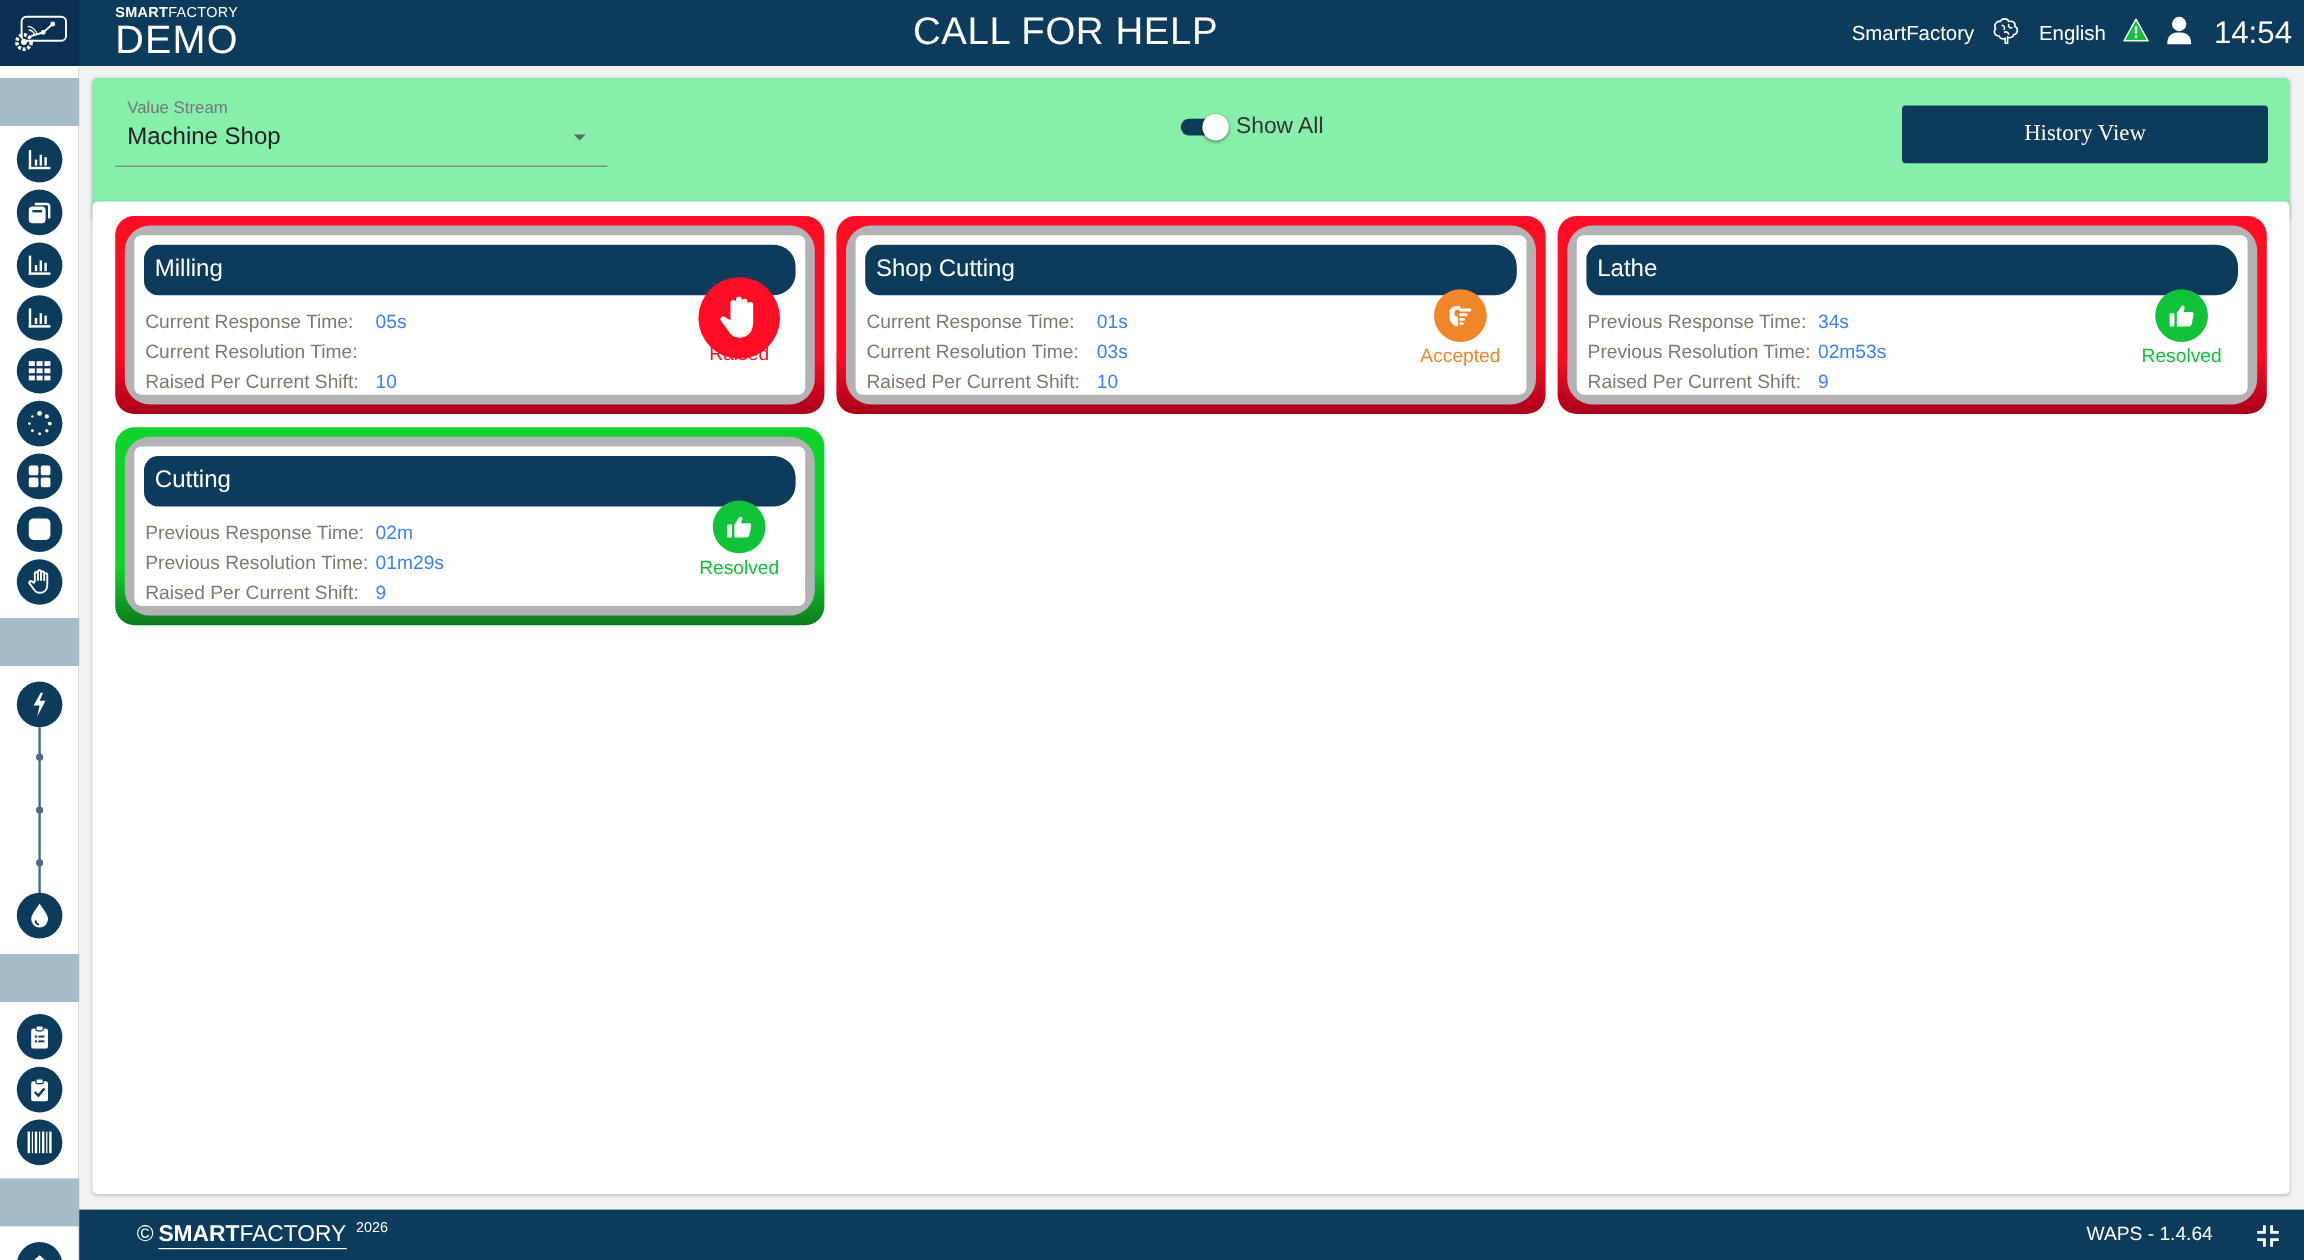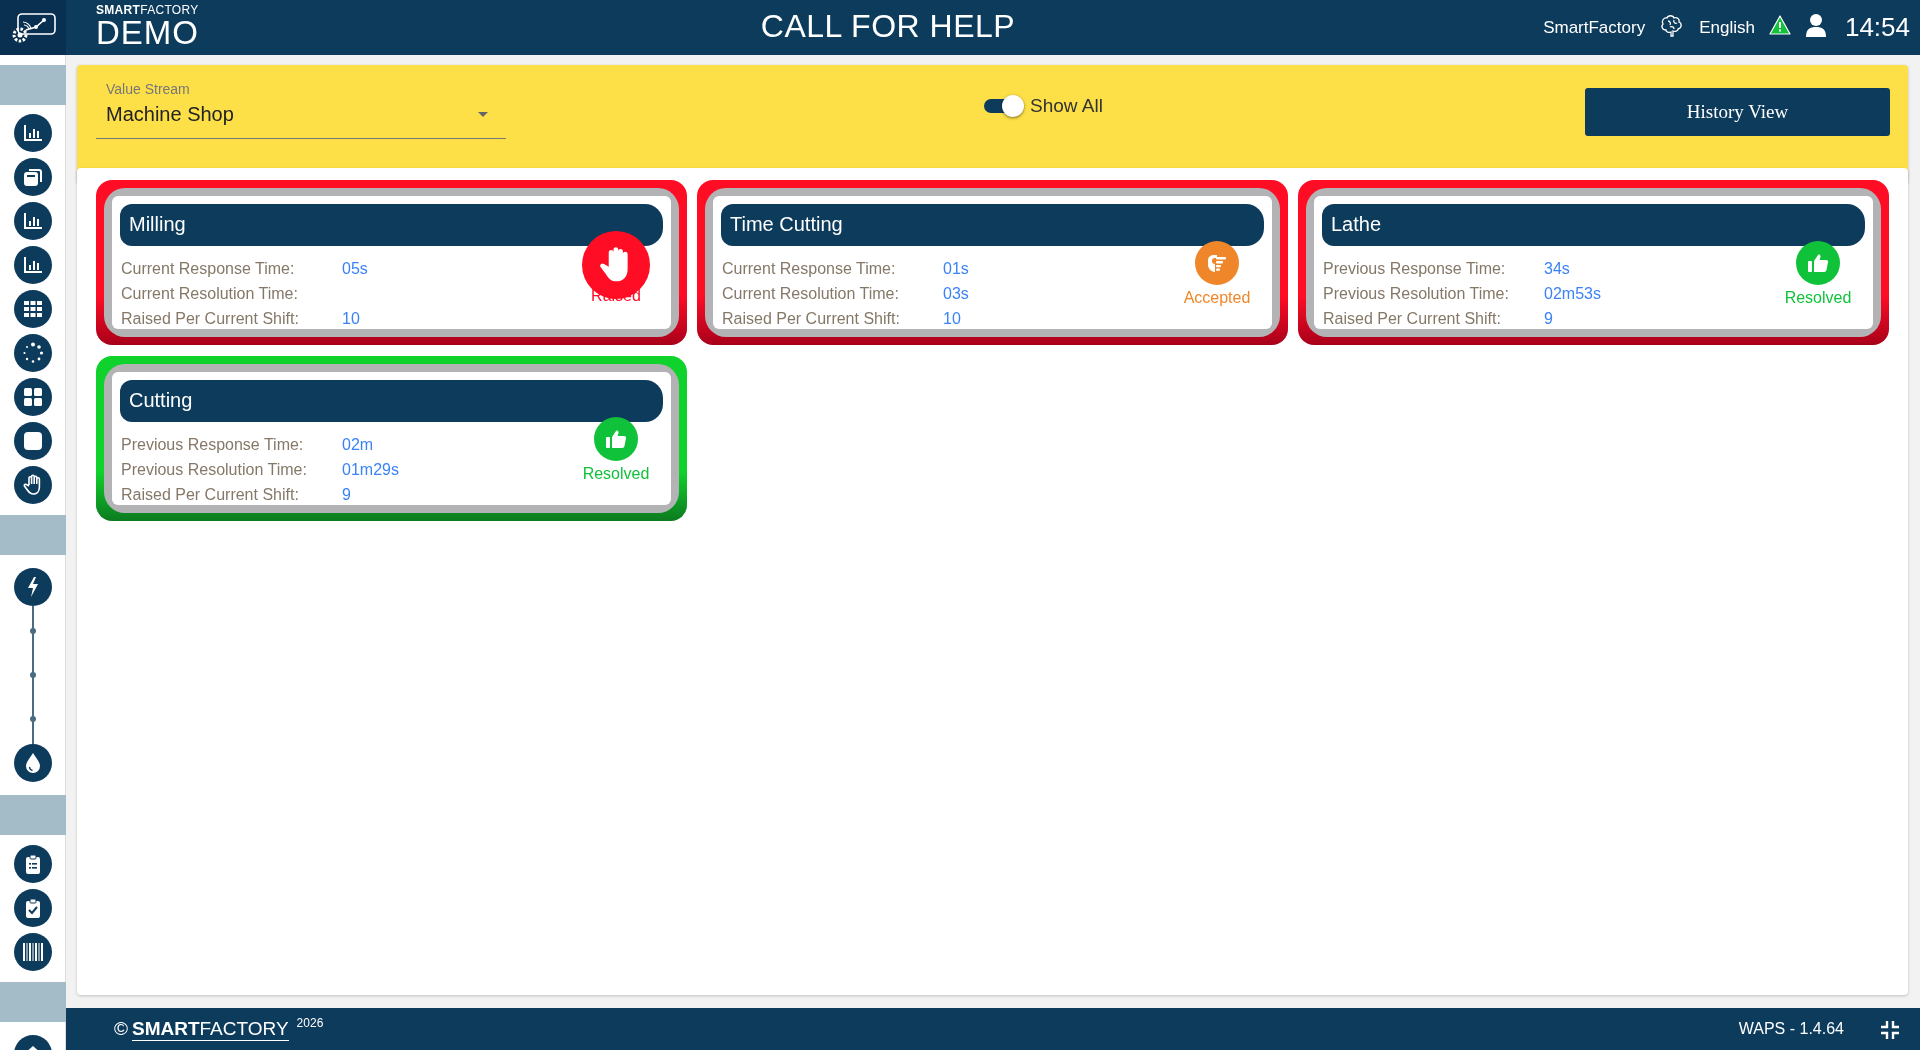--- a/index.html
+++ b/index.html
@@ -18,21 +18,21 @@
   .header-right .clock { font-size: 26px; margin-left: 4px; }
 
   
   .sidebar { position: absolute; left: 0; top: 55px; width: 66px; height: 995px; background: #fff; border-right: 1px solid #ddd; }
   .sb-sep { position: absolute; left: 0; width: 66px; height: 40px; background: #a4bbc8; }
   .sb-icon { position: absolute; left: 14px; width: 38px; height: 38px; border-radius: 50%; background: #0d3b5c; display: flex; align-items: center; justify-content: center; cursor: pointer; }
   .sb-line { position: absolute; left: 32px; width: 2px; background: #4a6b82; }
   .sb-dot { position: absolute; left: 30px; width: 6px; height: 6px; border-radius: 50%; background: #4a6b82; }
 
   
-  .filter-panel { position: absolute; left: 77px; top: 65px; width: 1831px; height: 119px; background: #fde047; border-radius: 4px; box-shadow: 0 1px 3px rgba(0,0,0,0.25); padding-left: 43px; }
+  .filter-panel { position: absolute; left: 77px; top: 65px; width: 1831px; height: 119px; background: #86efac; border-radius: 4px; box-shadow: 0 1px 3px rgba(0,0,0,0.25); padding-left: 43px; }
   .vs-label { position: absolute; left: 29px; top: 16px; font-size: 14px; color: #777; }
   .vs-value { position: absolute; left: 29px; top: 38px; font-size: 20px; color: #222; }
   .vs-caret { position: absolute; left: 401px; top: 47px; width: 0; height: 0; border-left: 5px solid transparent; border-right: 5px solid transparent; border-top: 5px solid #666; cursor: pointer; }
   .vs-underline { position: absolute; left: 19px; top: 73px; width: 410px; height: 1px; background: #777; }
   .vs-hit { position: absolute; left: 19px; top: 10px; width: 410px; height: 64px; cursor: pointer; }
   .toggle { position: absolute; left: 907px; top: 30px; display: flex; align-items: center; cursor: pointer; }
   .toggle-track { width: 36px; height: 14px; border-radius: 7px; background: #0d3b5c; position: relative; }
   .toggle-knob { position: absolute; right: -4px; top: -4px; width: 22px; height: 22px; border-radius: 50%; background: #fff; box-shadow: 0 1px 3px rgba(0,0,0,0.5); }
   .toggle-label { margin-left: 10px; font-size: 19px; color: #333; }
   .history-btn { position: absolute; left: 1508px; top: 23px; width: 305px; height: 48px; background: #0d3b5c; color: #fff; border: none; border-radius: 3px; font-size: 19px; font-family: Liberation Serif, serif; cursor: pointer; }
@@ -41,21 +41,21 @@
   .main-panel { position: absolute; left: 77px; top: 168px; width: 1831px; height: 827px; background: #fff; border-radius: 4px; box-shadow: 0 1px 3px rgba(0,0,0,0.2); }
 
   
   .card { position: absolute; width: 591px; height: 165px; border-radius: 16px; padding: 8px; cursor: pointer; }
   .card.red { background: linear-gradient(#ff0d25, #ff0d25 70%, #a8001a); }
   .card.green { background: linear-gradient(#0fd22c, #0fd22c 70%, #0d7a1f); }
   .card-gray { width: 100%; height: 100%; background: #b3b3b5; border-radius: 21px; padding: 8px; }
   .card-inner { position: relative; width: 100%; height: 100%; background: #fff; border-radius: 6px; }
   .card-header { position: absolute; left: 8px; top: 8px; right: 8px; height: 42px; background: #0d3b5c; border-radius: 12px 18px 18px 12px; color: #fff; font-size: 20px; padding: 9px 9px; }
   .card-rows { position: absolute; left: 9px; top: 60px; font-size: 16px; line-height: 25px; }
-  .card-row { display: flex; gap: 29px; }
+  .card-row { display: flex; }
   .card-row .lbl { color: #857868; width: 192px; }
   .card-row .val { color: #3b82f6; }
   .status { position: absolute; right: 0; top: 45px; width: 110px; display: flex; flex-direction: column; align-items: center; }
   .status-circle { width: 44px; height: 44px; border-radius: 50%; display: flex; align-items: center; justify-content: center; }
   .status-circle.big { width: 68px; height: 68px; margin-top: -10px; }
   .status-text { font-size: 16px; margin-top: 4px; }
   .status.raised .status-text { margin-top: -12px; position: relative; }
 
   
   .footer { position: absolute; left: 66px; top: 1008px; width: 1854px; height: 42px; background: #0d3b5c; color: #fff; }
@@ -295,21 +295,21 @@
       </div>
       <span class="status-text" style="color:#ff0d25">Raised</span>
     </div>
   </div>
     </div>
 </div>
 
 <div class="card red" style="left:697px;top:180px">
   <div class="card-gray">
       <div class="card-inner">
-    <div class="card-header">Time Cutting</div>
+    <div class="card-header">Shop Cutting</div>
     <div class="card-rows">
       <div class="card-row">
             <span class="lbl">Current Response Time:</span>
             <span class="val">01s</span>
           </div>
       <div class="card-row">
             <span class="lbl">Current Resolution Time:</span>
             <span class="val">03s</span>
           </div>
       <div class="card-row">

